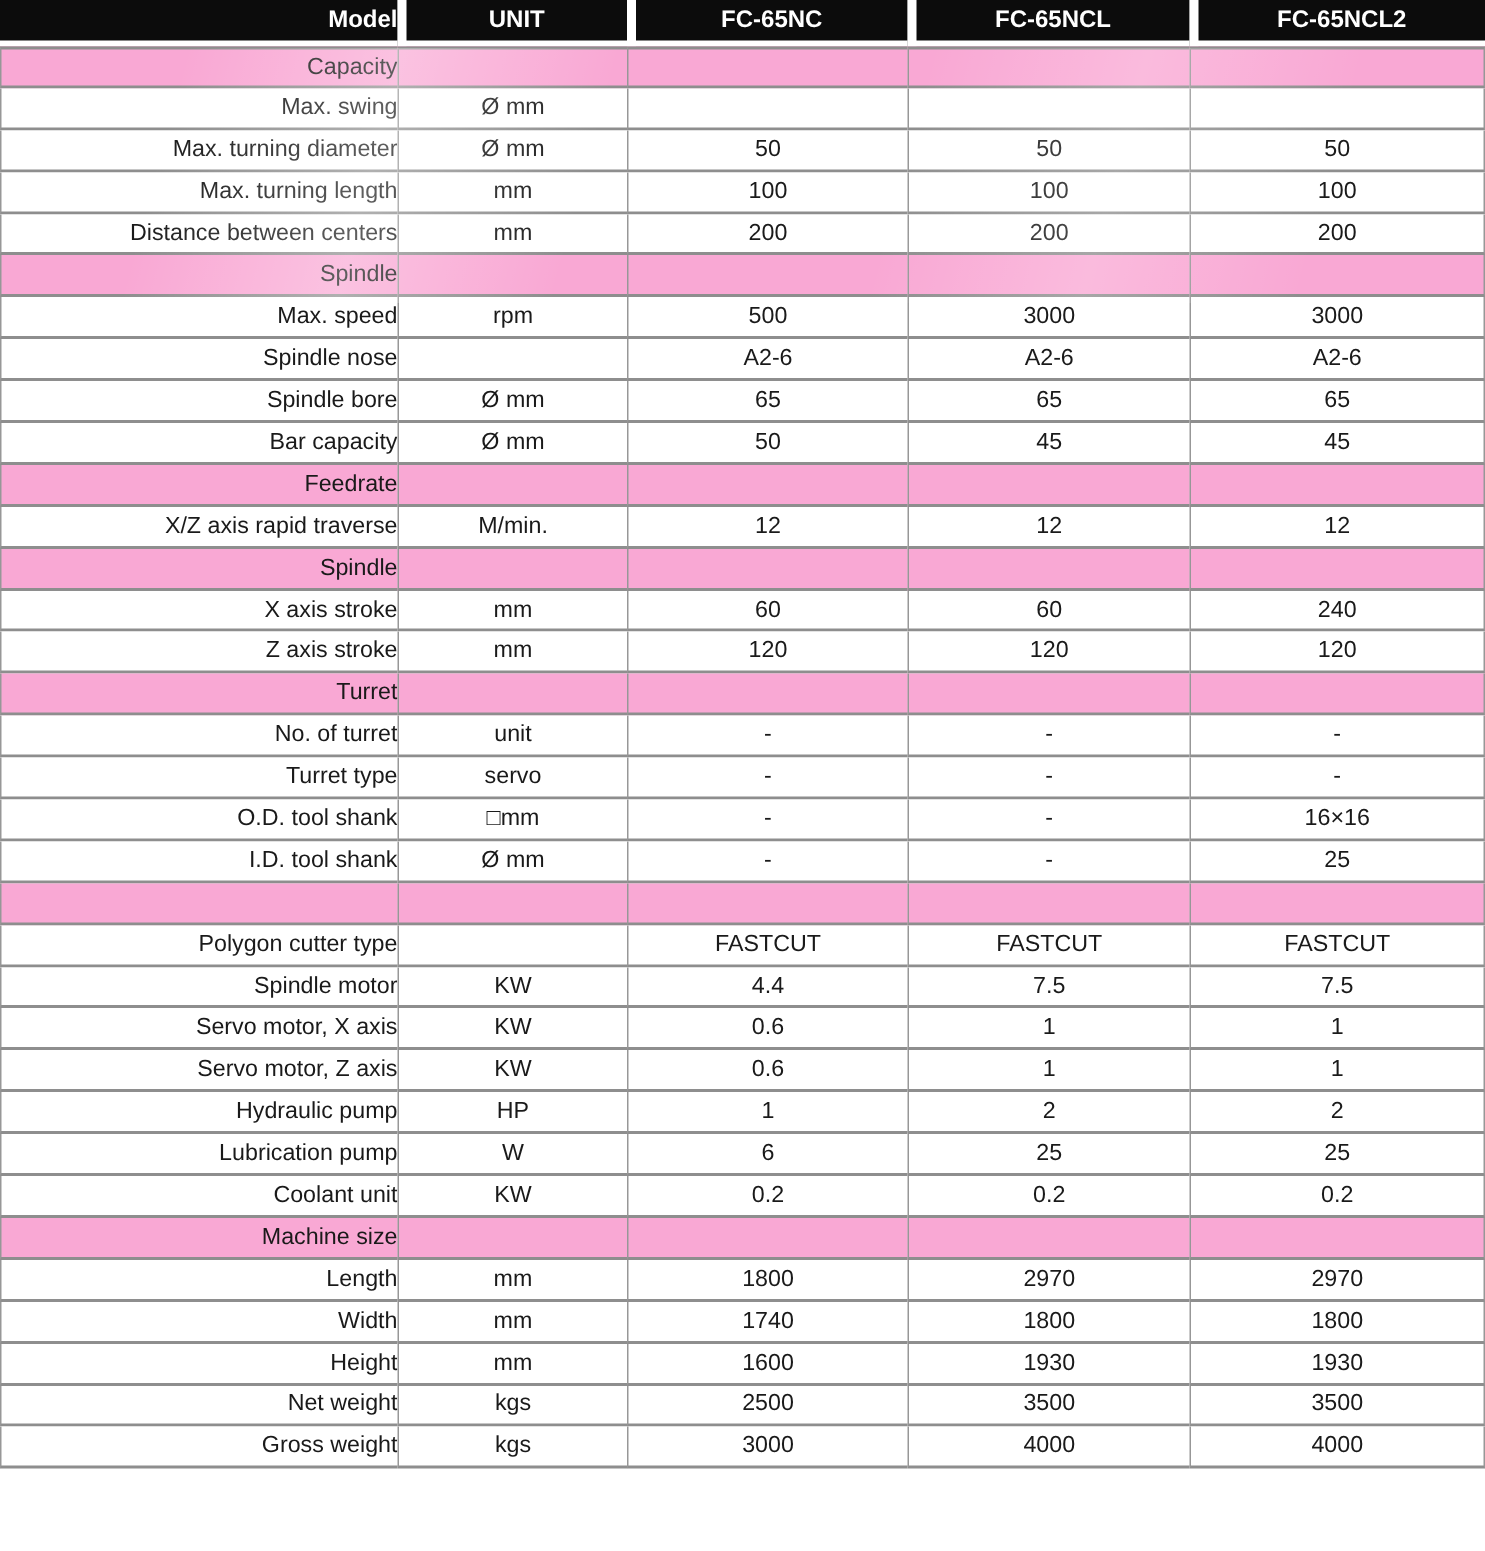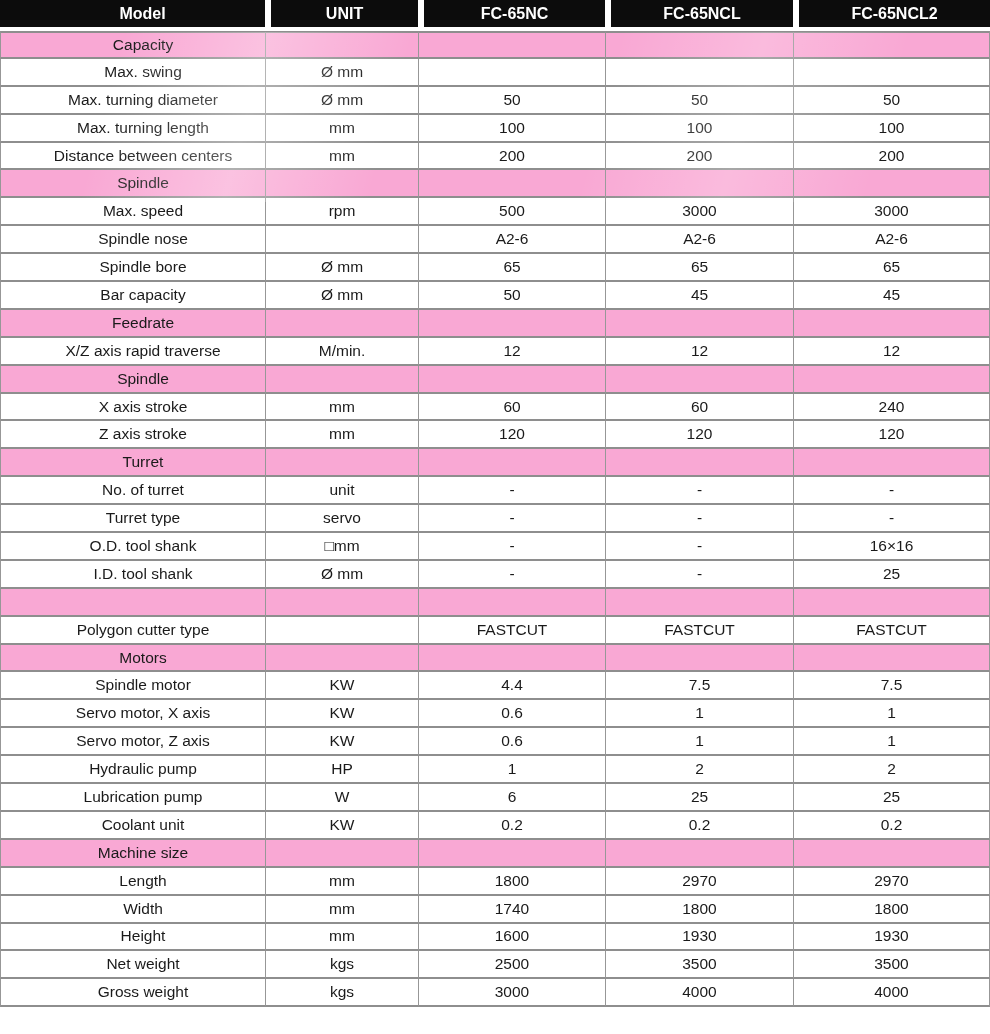--- a/index.html
+++ b/index.html
@@ -27,33 +27,33 @@
   thead th {
     height: 31px;
     background: #0c0c0c;
     color: #ffffff;
     font-weight: bold;
     font-size: 16px;
     text-align: center;
     border-bottom: 4px solid #ffffff;
   }
   thead th + th { border-left: 6px solid #ffffff; }
-  thead th.model-th { text-align: center; padding-left: 20px; }
+  thead th.model-th { text-align: right; padding-left: 20px; }
   
   tbody td {
     height: 27.9px;
     background: #ffffff;
     color: #1a1a1a;
     font-size: 15.5px;
     text-align: center;
     border-bottom: 2px solid #8e8e8e;
   }
   tbody td + td { border-left: 1px solid #979797; }
   tbody td:first-child {
-    text-align: center;
+    text-align: right;
     padding-left: 20px;
     border-left: 1px solid #979797;
     margin-top: 44px;
   }
   tbody td:last-child { border-right: 1px solid #979797; }
   tbody tr:first-child td { border-top: 2px solid #8e8e8e; }
   tr.section-row td { background: #f9a8d4; }
   
   .scan-artifact {
     position: absolute;
@@ -239,27 +239,20 @@
           <td class="value-cell"></td>
           <td class="value-cell"></td>
         </tr>
         <tr class="data-row">
           <td class="label-cell">Polygon cutter type</td>
           <td class="unit-cell"></td>
           <td class="value-cell">FASTCUT</td>
           <td class="value-cell">FASTCUT</td>
           <td class="value-cell">FASTCUT</td>
         </tr>
-        <tr class="section-row">
-          <td class="section-label-cell">Motors</td>
-          <td class="unit-cell"></td>
-          <td class="value-cell"></td>
-          <td class="value-cell"></td>
-          <td class="value-cell"></td>
-        </tr>
         <tr class="data-row">
           <td class="label-cell">Spindle motor</td>
           <td class="unit-cell">KW</td>
           <td class="value-cell">4.4</td>
           <td class="value-cell">7.5</td>
           <td class="value-cell">7.5</td>
         </tr>
         <tr class="data-row">
           <td class="label-cell">Servo motor, X axis</td>
           <td class="unit-cell">KW</td>

